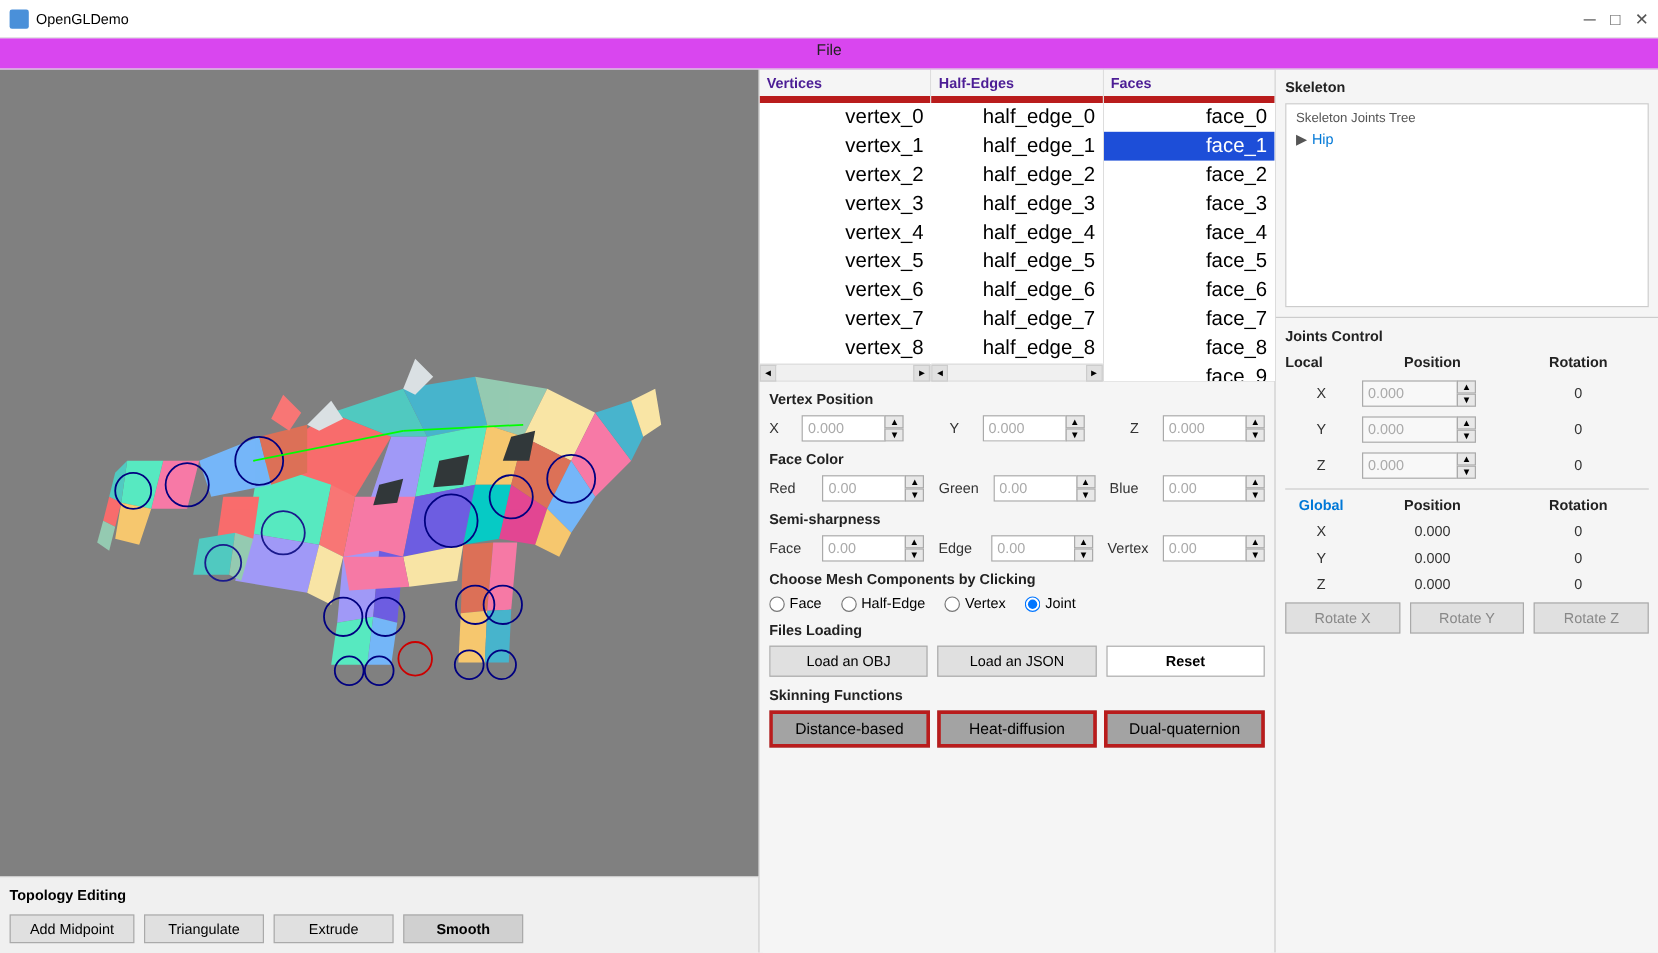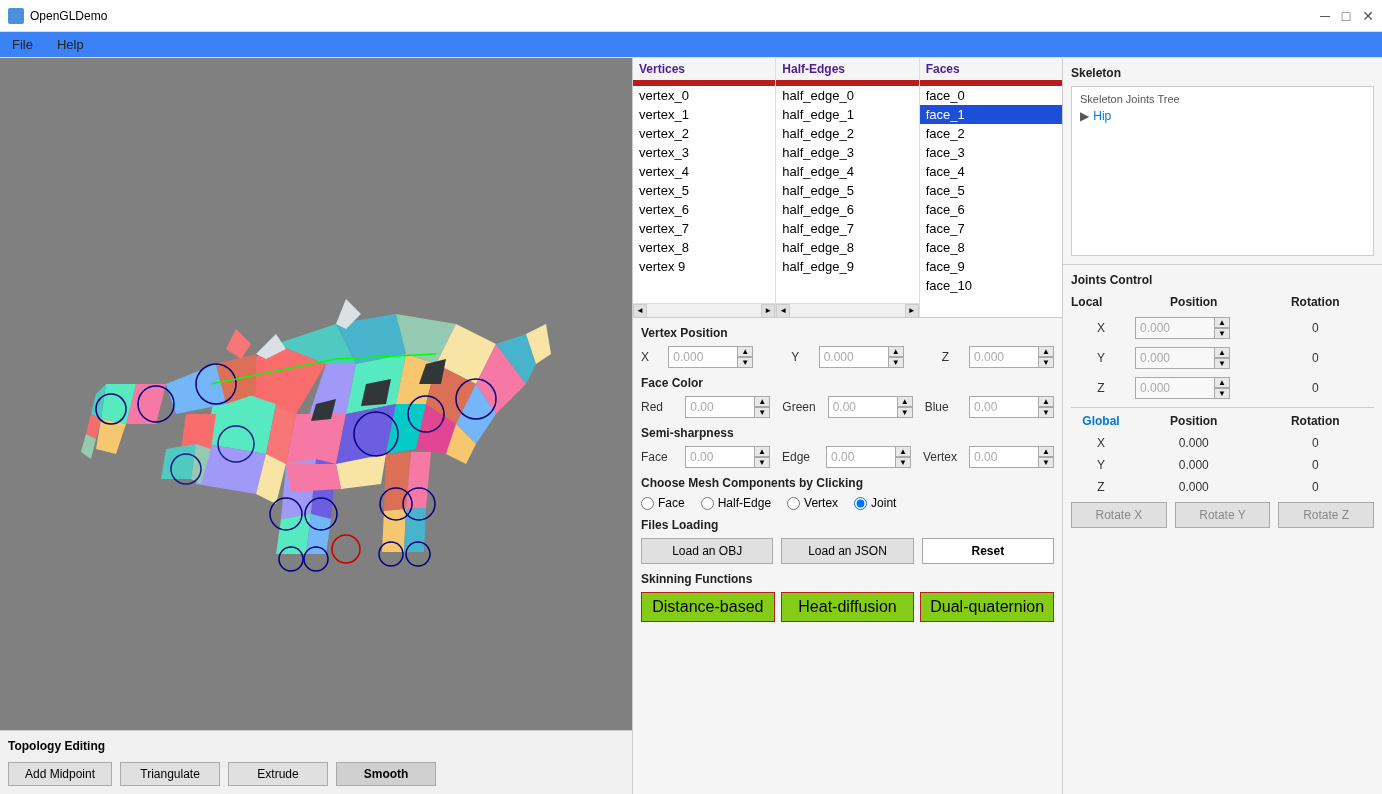--- a/index.html
+++ b/index.html
@@ -40,28 +40,29 @@
       display: flex;
       gap: 12px;
       font-size: 14px;
       color: #555;
     }
     #titlebar-controls span {
       cursor: pointer;
     }
     
     #menubar {
-      background: #3b82f6;
+      background: #d946ef;
       height: 26px;
       display: flex;
       align-items: center;
       padding: 0 4px;
       border-bottom: 1px solid #e0e0e0;
       flex-shrink: 0;
       gap: 8px;
+      flex-direction: column;
     }
     .menu-item {
       padding: 2px 8px;
       cursor: pointer;
       font-size: 13px;
       color: #222;
     }
     
     #main {
       display: flex;
@@ -144,23 +145,24 @@
       background: #f5f5f5;
       border-bottom: 6px solid #b91c1c;
     }
     .list-body {
       flex: 1;
       overflow-y: auto;
       background: #fff;
     }
     .list-item {
       padding: 2px 6px;
-      font-size: 13px;
+      font-size: 17px;
       cursor: pointer;
       white-space: nowrap;
+      text-align: right;
     }
     .list-item.selected { background: #1d4ed8; color: #fff; }
     .list-inner {
       display: flex;
       flex: 1;
       overflow: hidden;
     }
     
     #controls-section {
       flex: 1;
@@ -258,24 +260,24 @@
       font-weight: bold;
     }
     .skin-row {
       display: flex;
       gap: 6px;
       margin-bottom: 4px;
     }
     .skin-btn {
       flex: 1;
       padding: 5px 4px;
-      background: #84cc16;
-      border: 1px solid #b91c1c;
-      cursor: pointer;
-      font-size: 16px;
+      background: #a3a3a3;
+      border: 3px solid #b91c1c;
+      cursor: pointer;
+      font-size: 13px;
       text-align: center;
     }
     
     #right-panel {
       flex: 0 0 320px;
       display: flex;
       flex-direction: column;
       border-left: 1px solid #ccc;
       background: #f5f5f5;
       overflow: hidden;

